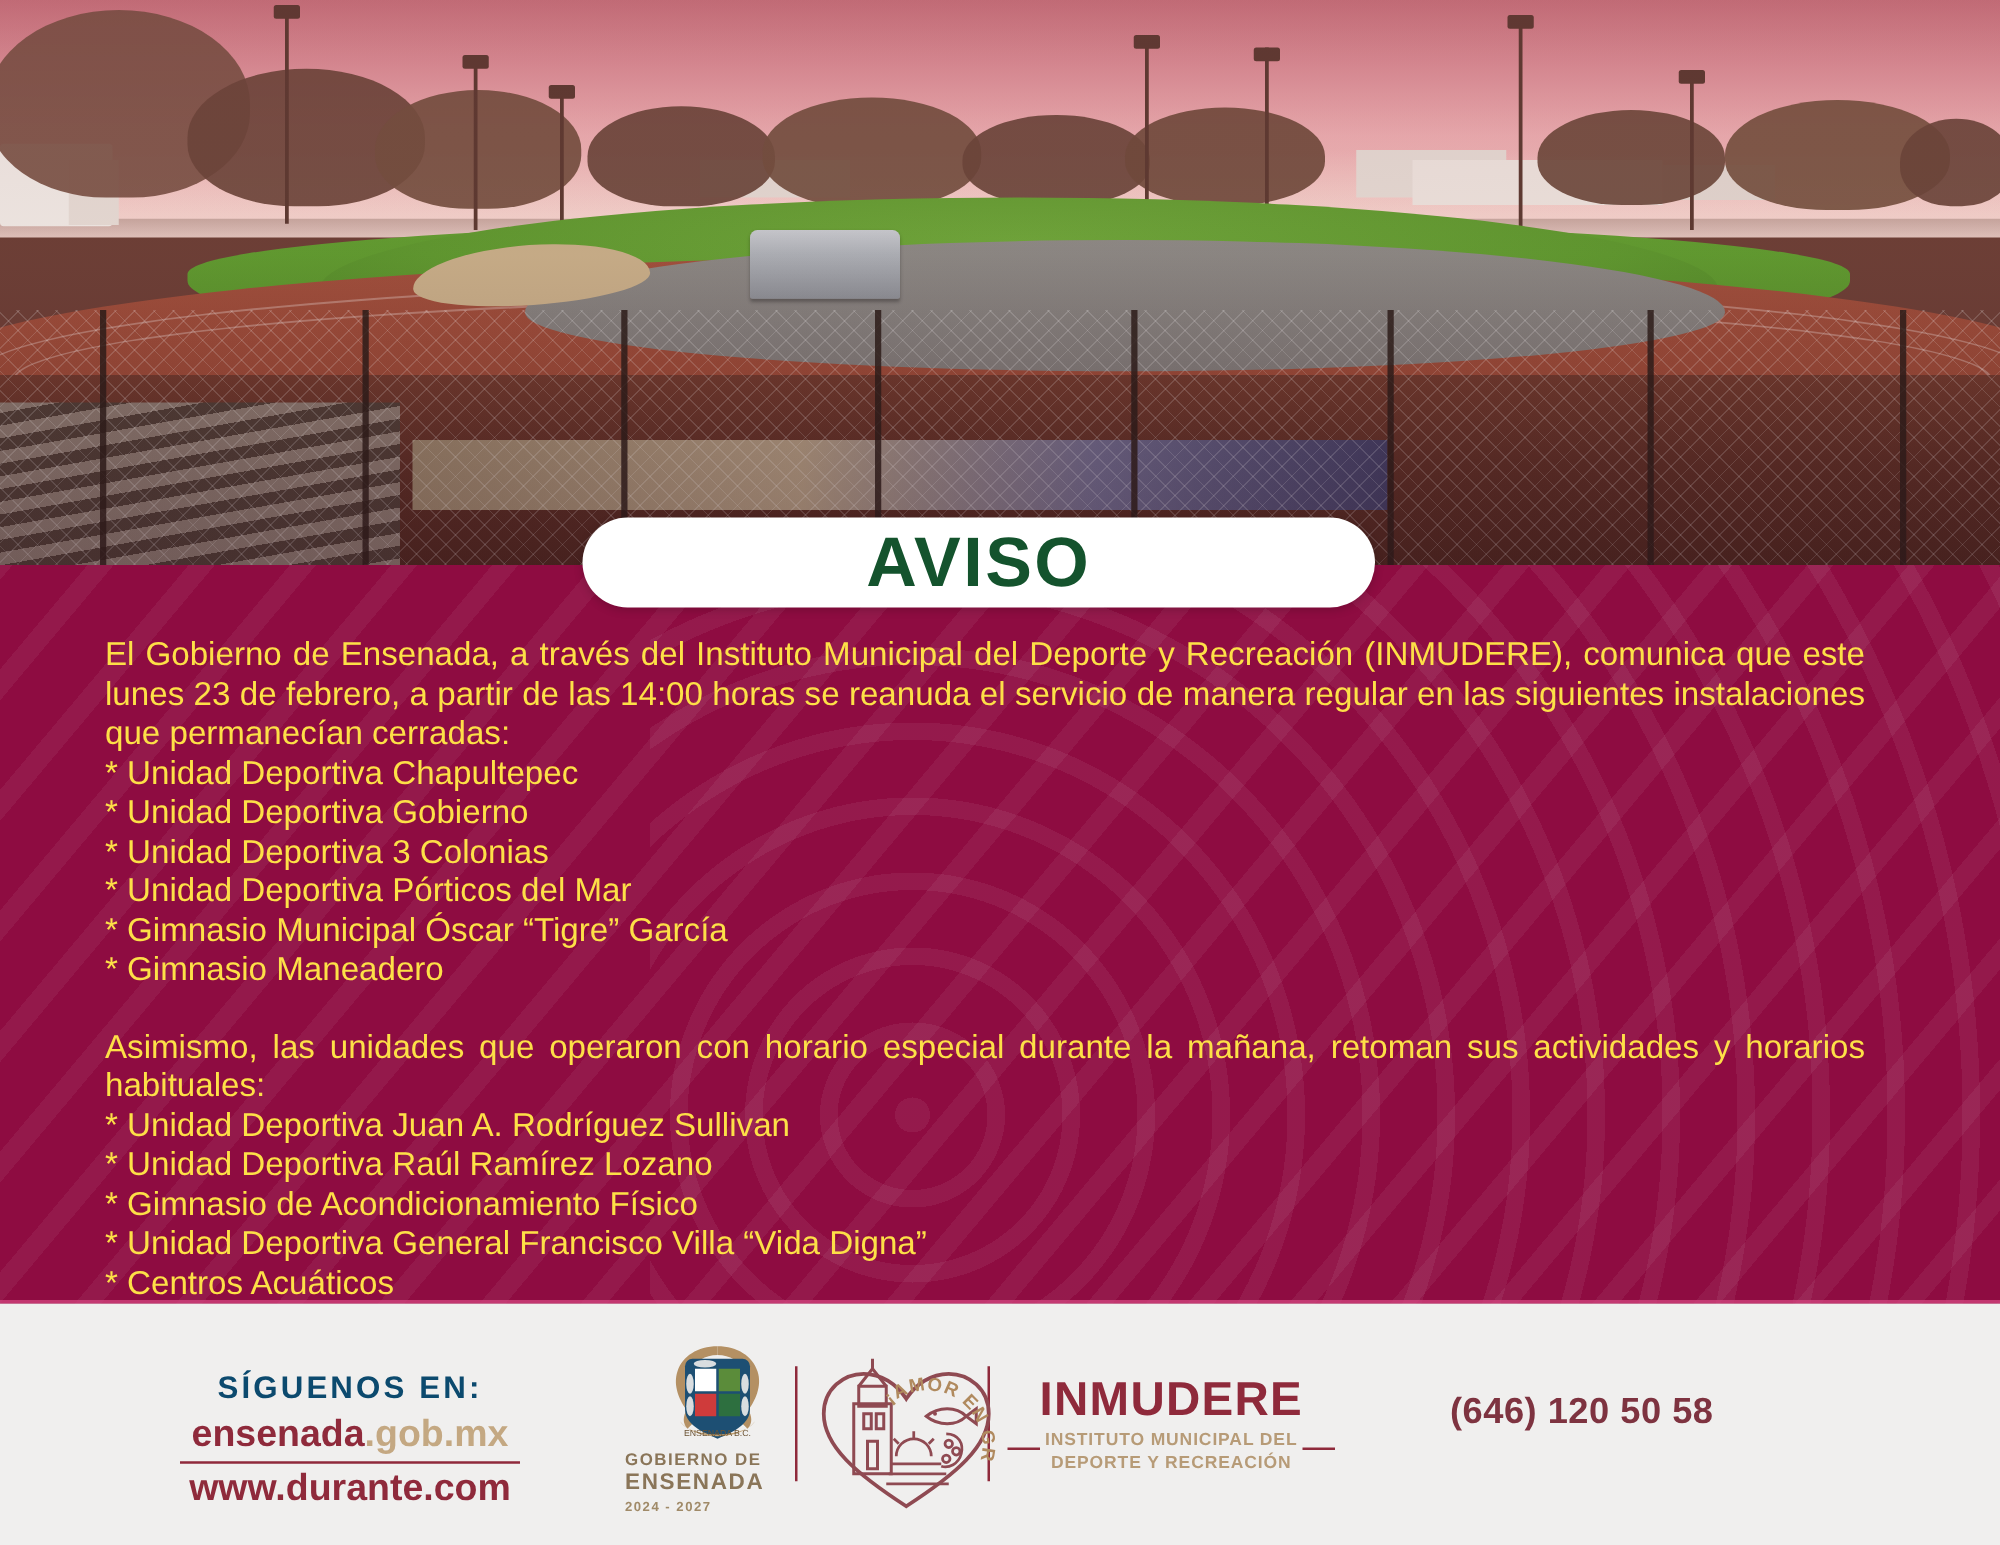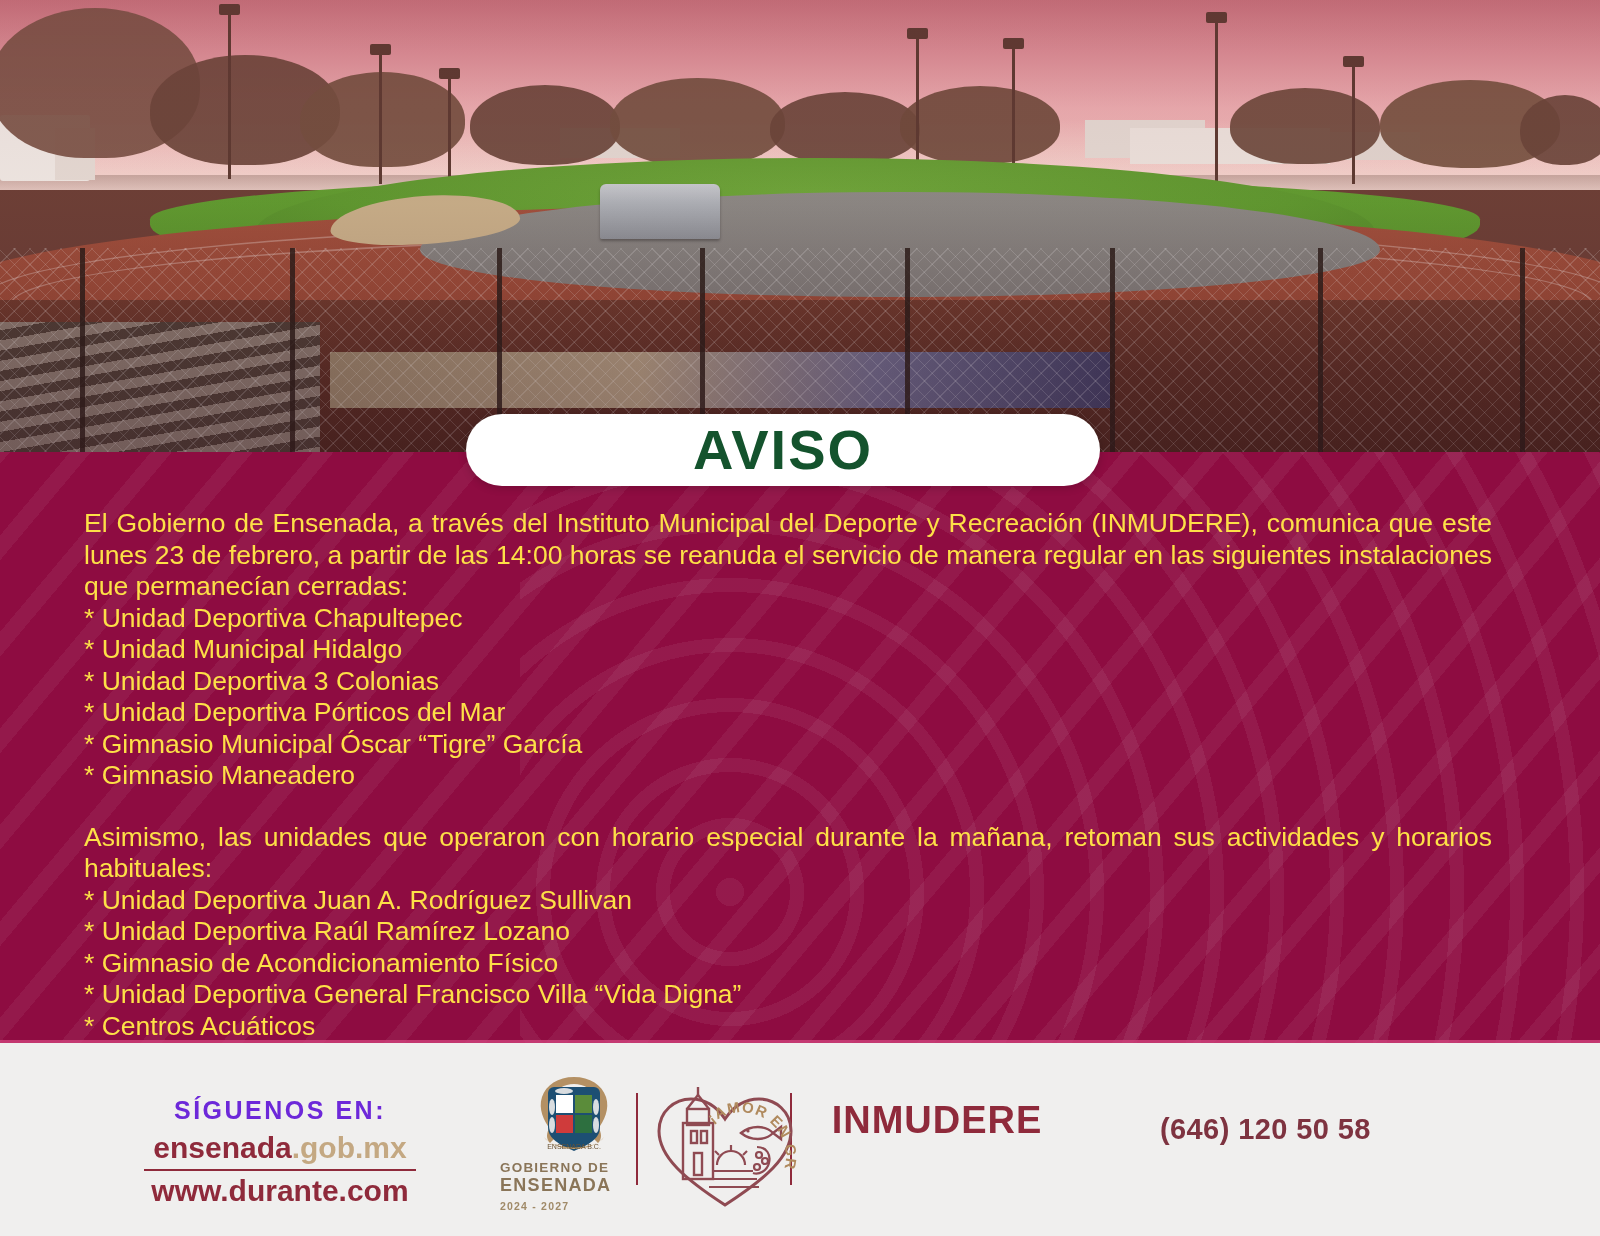--- a/index.html
+++ b/index.html
@@ -101,21 +101,21 @@
   .para{font-size:26.5px;line-height:1.19;text-align:justify;text-justify:inter-word;margin:0;}
   .para.last-line-left{text-align-last:left;}
   .lst{list-style:none;margin:0;padding:0;}
   .lst li{font-size:26.5px;line-height:1.19;white-space:nowrap;}
   .gap{height:30px;}
 
   
   .footer{position:absolute;left:0;top:1043px;width:1600px;height:193px;background:#f0efee;}
 
   .follow{position:absolute;left:115px;top:52px;width:330px;text-align:center;}
-  .follow .f1{font-size:25px;font-weight:bold;letter-spacing:2.5px;color:#6d28d9;line-height:1.2;}
+  .follow .f1{font-size:25px;font-weight:bold;letter-spacing:2.5px;color:#0c4a6e;line-height:1.2;}
   .follow .f2{font-size:30px;font-weight:bold;line-height:1.25;margin-top:4px;}
   .follow .f2 .a{color:#8f2a3b;}
   .follow .f2 .b{color:#c4a882;font-weight:bold;}
   .follow .rule{height:2px;background:#8f2a3b;margin:2px auto 1px;width:272px;}
   .follow .f3{font-size:30px;font-weight:bold;color:#8f2a3b;line-height:1.25;}
 
   .seal{position:absolute;left:500px;top:28px;width:148px;height:150px;text-align:left;}
   .seal .arms{width:92px;height:86px;margin:0 auto;position:relative;}
   .seal .g1{font-size:13.5px;font-weight:bold;letter-spacing:1.2px;color:#8a7558;line-height:1.15;margin-top:3px;}
   .seal .g2{font-size:18px;font-weight:bold;letter-spacing:1.3px;color:#8a7558;line-height:1.1;}
@@ -206,21 +206,21 @@
 
   <div class="body-sec">
     <div class="stripes"></div>
     <div class="stripes2"></div>
     <div class="bodyline"></div>
 
     <div class="content">
       <p class="para last-line-left">El Gobierno de Ensenada, a través del Instituto Municipal del Deporte y Recreación (INMUDERE), comunica que este lunes 23 de febrero, a partir de las 14:00 horas se reanuda el servicio de manera regular en las siguientes instalaciones que permanecían cerradas:</p>
       <ul class="lst">
         <li>* Unidad Deportiva Chapultepec</li>
-        <li>* Unidad Municipal Hidalgo</li>
+        <li>* Unidad Deportiva Gobierno</li>
         <li>* Unidad Deportiva 3 Colonias</li>
         <li>* Unidad Deportiva Pórticos del Mar</li>
         <li>* Gimnasio Municipal Óscar “Tigre” García</li>
         <li>* Gimnasio Maneadero</li>
       </ul>
       <div class="gap"></div>
       <p class="para last-line-left">Asimismo, las unidades que operaron con horario especial durante la mañana, retoman sus actividades y horarios habituales:</p>
       <ul class="lst">
         <li>* Unidad Deportiva Juan A. Rodríguez Sullivan</li>
         <li>* Unidad Deportiva Raúl Ramírez Lozano</li>
@@ -305,17 +305,23 @@
         </g>
         <path id="arcAmor" d="M66 44 A44 44 0 0 1 140 84" fill="none"></path>
         <text font-size="15" font-weight="bold" fill="#b08a5e" font-family="Liberation Sans, sans-serif" letter-spacing="1">
           <textPath href="#arcAmor" startOffset="2%">¡AMOR EN GRANDE!</textPath>
         </text>
       </svg>
     </div>
 
     <div class="inmu">
       <div class="n1">INMUDERE</div>
+      <div style="position:relative">
+        <div class="inmu-rule" style="left:-6px"></div>
+        <div class="inmu-rule" style="right:-6px"></div>
+        <div class="n2">INSTITUTO MUNICIPAL DEL</div>
+        <div class="n2" style="margin-top:0">DEPORTE Y RECREACIÓN</div>
+      </div>
     </div>
 
     <div class="phone" style="position:absolute;left:1160px;top:70px">(646) 120 50 58</div>
   </div>
 </div>
 
 </body></html>

